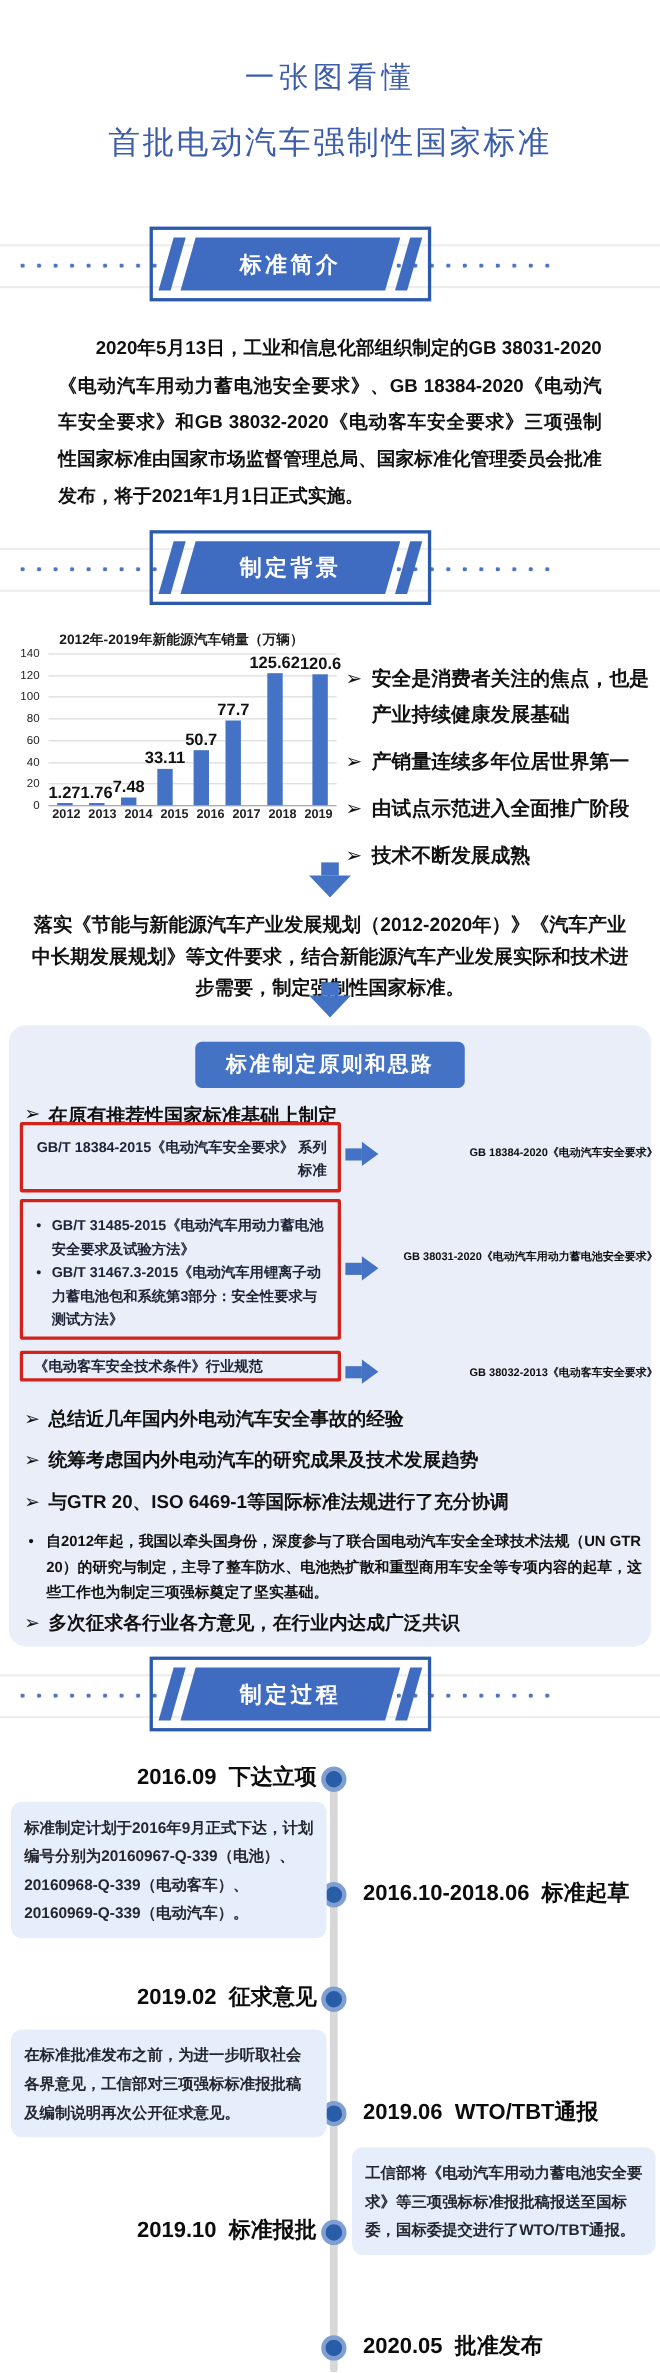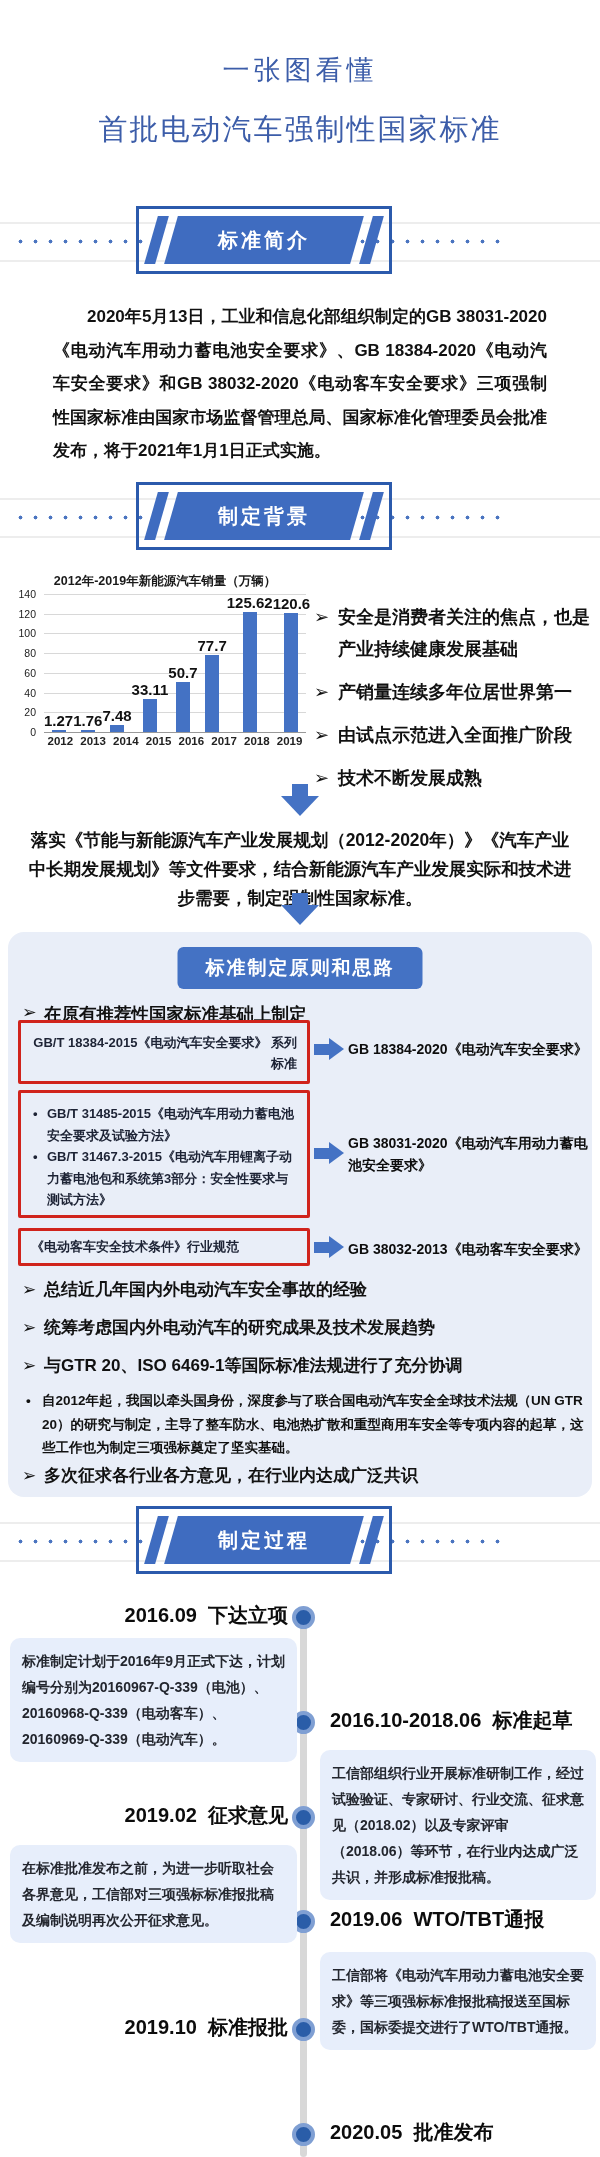--- a/index.html
+++ b/index.html
@@ -72,27 +72,27 @@
     color:#fff;font-size:19px;font-weight:700;padding:8px 28px;border-radius:6px;
     letter-spacing:2px;white-space:nowrap;}
   #prin-lead{position:absolute;top:70px;left:14px;font-size:17.5px;font-weight:700;padding-left:22px;}
   #prin-lead .mk{position:absolute;left:0;top:0;}
   .redbox{position:absolute;left:10px;width:292px;border:3px solid #d0231c;border-radius:2px;
     box-sizing:border-box;color:#1d2335;font-weight:700;font-size:13px;}
   #rb1{top:88px;height:64px;padding:9px 10px;line-height:21px;text-align:right;}
   #rb2{top:158px;height:128px;padding:10px 8px 10px 10px;}
   #rb2 .itm{position:relative;padding-left:16px;line-height:21.5px;}
   #rb2 .itm .mk{position:absolute;left:2px;}
-  #rb3{top:296px;height:38px;display:flex;align-items:center;padding:0 10px;}
+  #rb3{top:296px;height:28px;display:flex;align-items:center;padding:0 10px;}
   .rarrow{position:absolute;left:306px;display:flex;align-items:center;}
   .rarrow .stem{width:15px;height:11px;background:#4472c4;}
   .rarrow .head{width:0;height:0;border-top:11px solid transparent;border-bottom:11px solid transparent;
     border-left:15px solid #4472c4;}
   #ra1{top:106px}#ra2{top:210px}#ra3{top:304px}
-  .rtext{position:absolute;left:340px;width:250px;font-size:14px;font-weight:700;line-height:22px;color:#0d0d0d;}
+  .rtext{position:absolute;left:340px;width:250px;font-size:10px;font-weight:700;line-height:22px;color:#0d0d0d;text-align:right;}
   #rt1{top:106px}#rt2{top:200px}#rt3{top:306px}
   .pbul{position:absolute;left:14px;width:560px;font-size:17px;font-weight:700;
     padding-left:22px;box-sizing:border-box;line-height:27px;}
   .pbul .mk{position:absolute;left:0;top:0;}
   #pb1{top:344px}#pb2{top:382px}#pb3{top:420px}
   #pnote{top:457px;left:16px;width:566px;font-size:13.5px;font-weight:700;line-height:23.5px;
     color:#111;padding-left:18px;box-sizing:border-box;position:absolute;}
   #pnote .mk{position:absolute;left:2px;top:0;}
   #pb4{top:530px}
 
@@ -337,21 +337,20 @@
     <div class="tlabel tleft" id="tl0">
       <span>2016.09</span>&nbsp;
       <span>下达立项</span>
     </div>
     <div class="tbox tleft" id="tb0">标准制定计划于2016年9月正式下达，计划编号分别为20160967-Q-339（电池）、20160968-Q-339（电动客车）、20160969-Q-339（电动汽车）。</div>
 
     <div class="tlabel tright" id="tl1">
       <span>2016.10-2018.06</span>&nbsp;
       <span>标准起草</span>
     </div>
-    <div class="tbox tright" id="tb1">工信部组织行业开展标准研制工作，经过试验验证、专家研讨、行业交流、征求意见（2018.02）以及专家评审（2018.06）等环节，在行业内达成广泛共识，并形成标准报批稿。</div>
 
     <div class="tlabel tleft" id="tl2">
       <span>2019.02</span>&nbsp;
       <span>征求意见</span>
     </div>
     <div class="tbox tleft" id="tb2">在标准批准发布之前，为进一步听取社会各界意见，工信部对三项强标标准报批稿及编制说明再次公开征求意见。</div>
 
     <div class="tlabel tright" id="tl3">
       <span>2019.06</span>&nbsp;
       <span>WTO/TBT通报</span>

